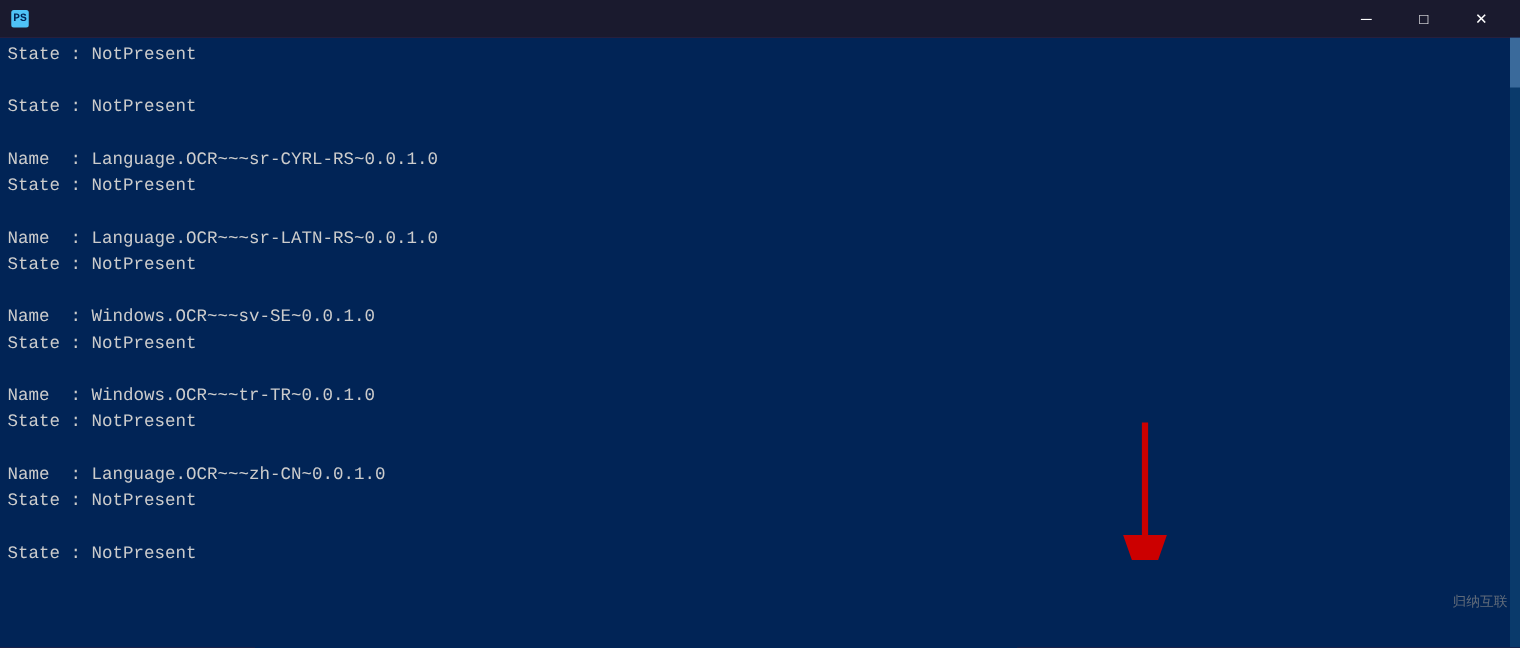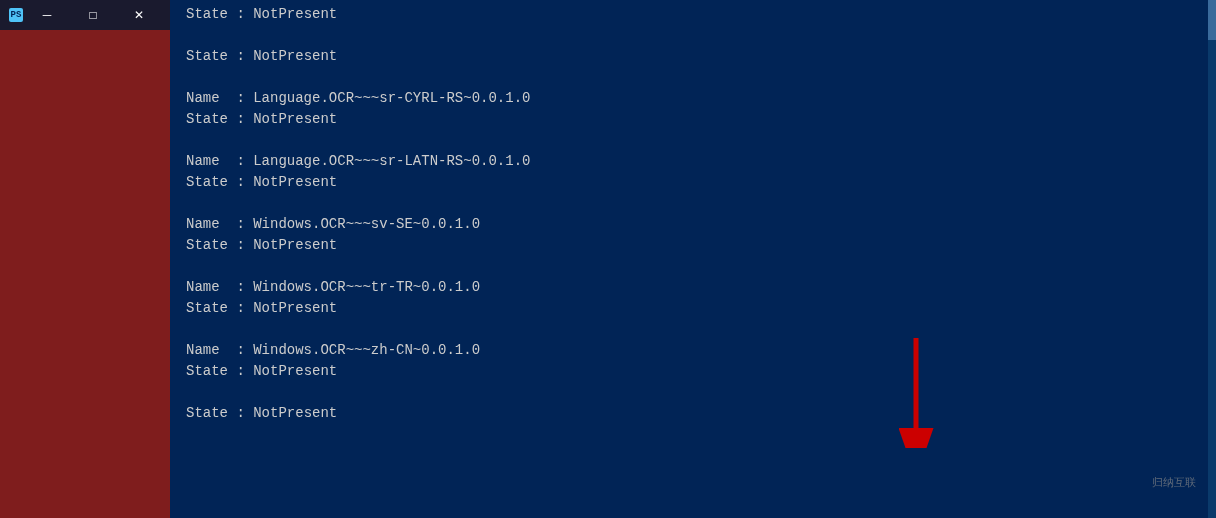--- a/index.html
+++ b/index.html
@@ -9,21 +9,21 @@
       overflow: hidden;
       font-family: 'Consolas', 'Courier New', monospace;
       font-size: 14px;
       background: #012456;
     }
 
     .window {
       width: 1216px;
       height: 518px;
       display: flex;
-      flex-direction: row;
+      flex-direction: column;
       background: #7f1d1d;
     }
 
     .titlebar {
       height: 30px;
       background: #1a1a2e;
       display: flex;
       align-items: center;
       justify-content: space-between;
       padding: 0 8px;
@@ -77,21 +77,21 @@
       color: #ffffff;
       font-size: 12px;
       cursor: pointer;
       font-family: 'Segoe UI', Arial, sans-serif;
     }
 
     .terminal-body {
       flex: 1;
       background: #012456;
       color: #cccccc;
-      padding: 4px 16px;
+      padding: 4px 6px;
       overflow: hidden;
       position: relative;
     }
 
     .line {
       line-height: 1.5;
       white-space: pre;
     }
 
     .line-label {
@@ -127,21 +127,21 @@
       right: 260px;
       width: 80px;
       height: 120px;
       pointer-events: none;
     }
 
     
     .watermark {
       position: absolute;
       bottom: 28px;
-      right: 20px;
+      right: 10px;
       opacity: 0.7;
     }
 
     .watermark-text {
       font-size: 11px;
       color: #888;
       font-family: Arial, sans-serif;
     }
   </style>
 </head>
@@ -172,21 +172,21 @@
     <div class="line">&nbsp;</div>
     <div class="line"><span class="line-label">Name</span><span class="line-value">  : Language.OCR~~~sr-LATN-RS~0.0.1.0</span></div>
     <div class="line"><span class="line-label">State</span><span class="line-value"> : NotPresent</span></div>
     <div class="line">&nbsp;</div>
     <div class="line"><span class="line-label">Name</span><span class="line-value">  : Windows.OCR~~~sv-SE~0.0.1.0</span></div>
     <div class="line"><span class="line-label">State</span><span class="line-value"> : NotPresent</span></div>
     <div class="line">&nbsp;</div>
     <div class="line"><span class="line-label">Name</span><span class="line-value">  : Windows.OCR~~~tr-TR~0.0.1.0</span></div>
     <div class="line"><span class="line-label">State</span><span class="line-value"> : NotPresent</span></div>
     <div class="line">&nbsp;</div>
-    <div class="line"><span class="line-label">Name</span><span class="line-value">  : Windows.OCR~~~zh-CN~0.0.1.0</span></div>
+    <div class="line"><span class="line-label">Name</span><span class="line-value">  : Language.OCR~~~zh-CN~0.0.1.0</span></div>
     <div class="line"><span class="line-label">State</span><span class="line-value"> : NotPresent</span></div>
     <div class="line">&nbsp;</div>
     <div class="line"><span class="line-label">State</span><span class="line-value"> : NotPresent</span></div>
     <div class="line">&nbsp;</div>
     <div class="line"></div>
 
     <svg class="arrow-overlay" viewBox="0 0 80 120" xmlns="http://www.w3.org/2000/svg">
       <defs>
         <marker id="arrowhead" markerWidth="10" markerHeight="7" refX="0" refY="3.5" orient="auto">
           <polygon points="0 0, 10 3.5, 0 7" fill="#cc0000"></polygon>

